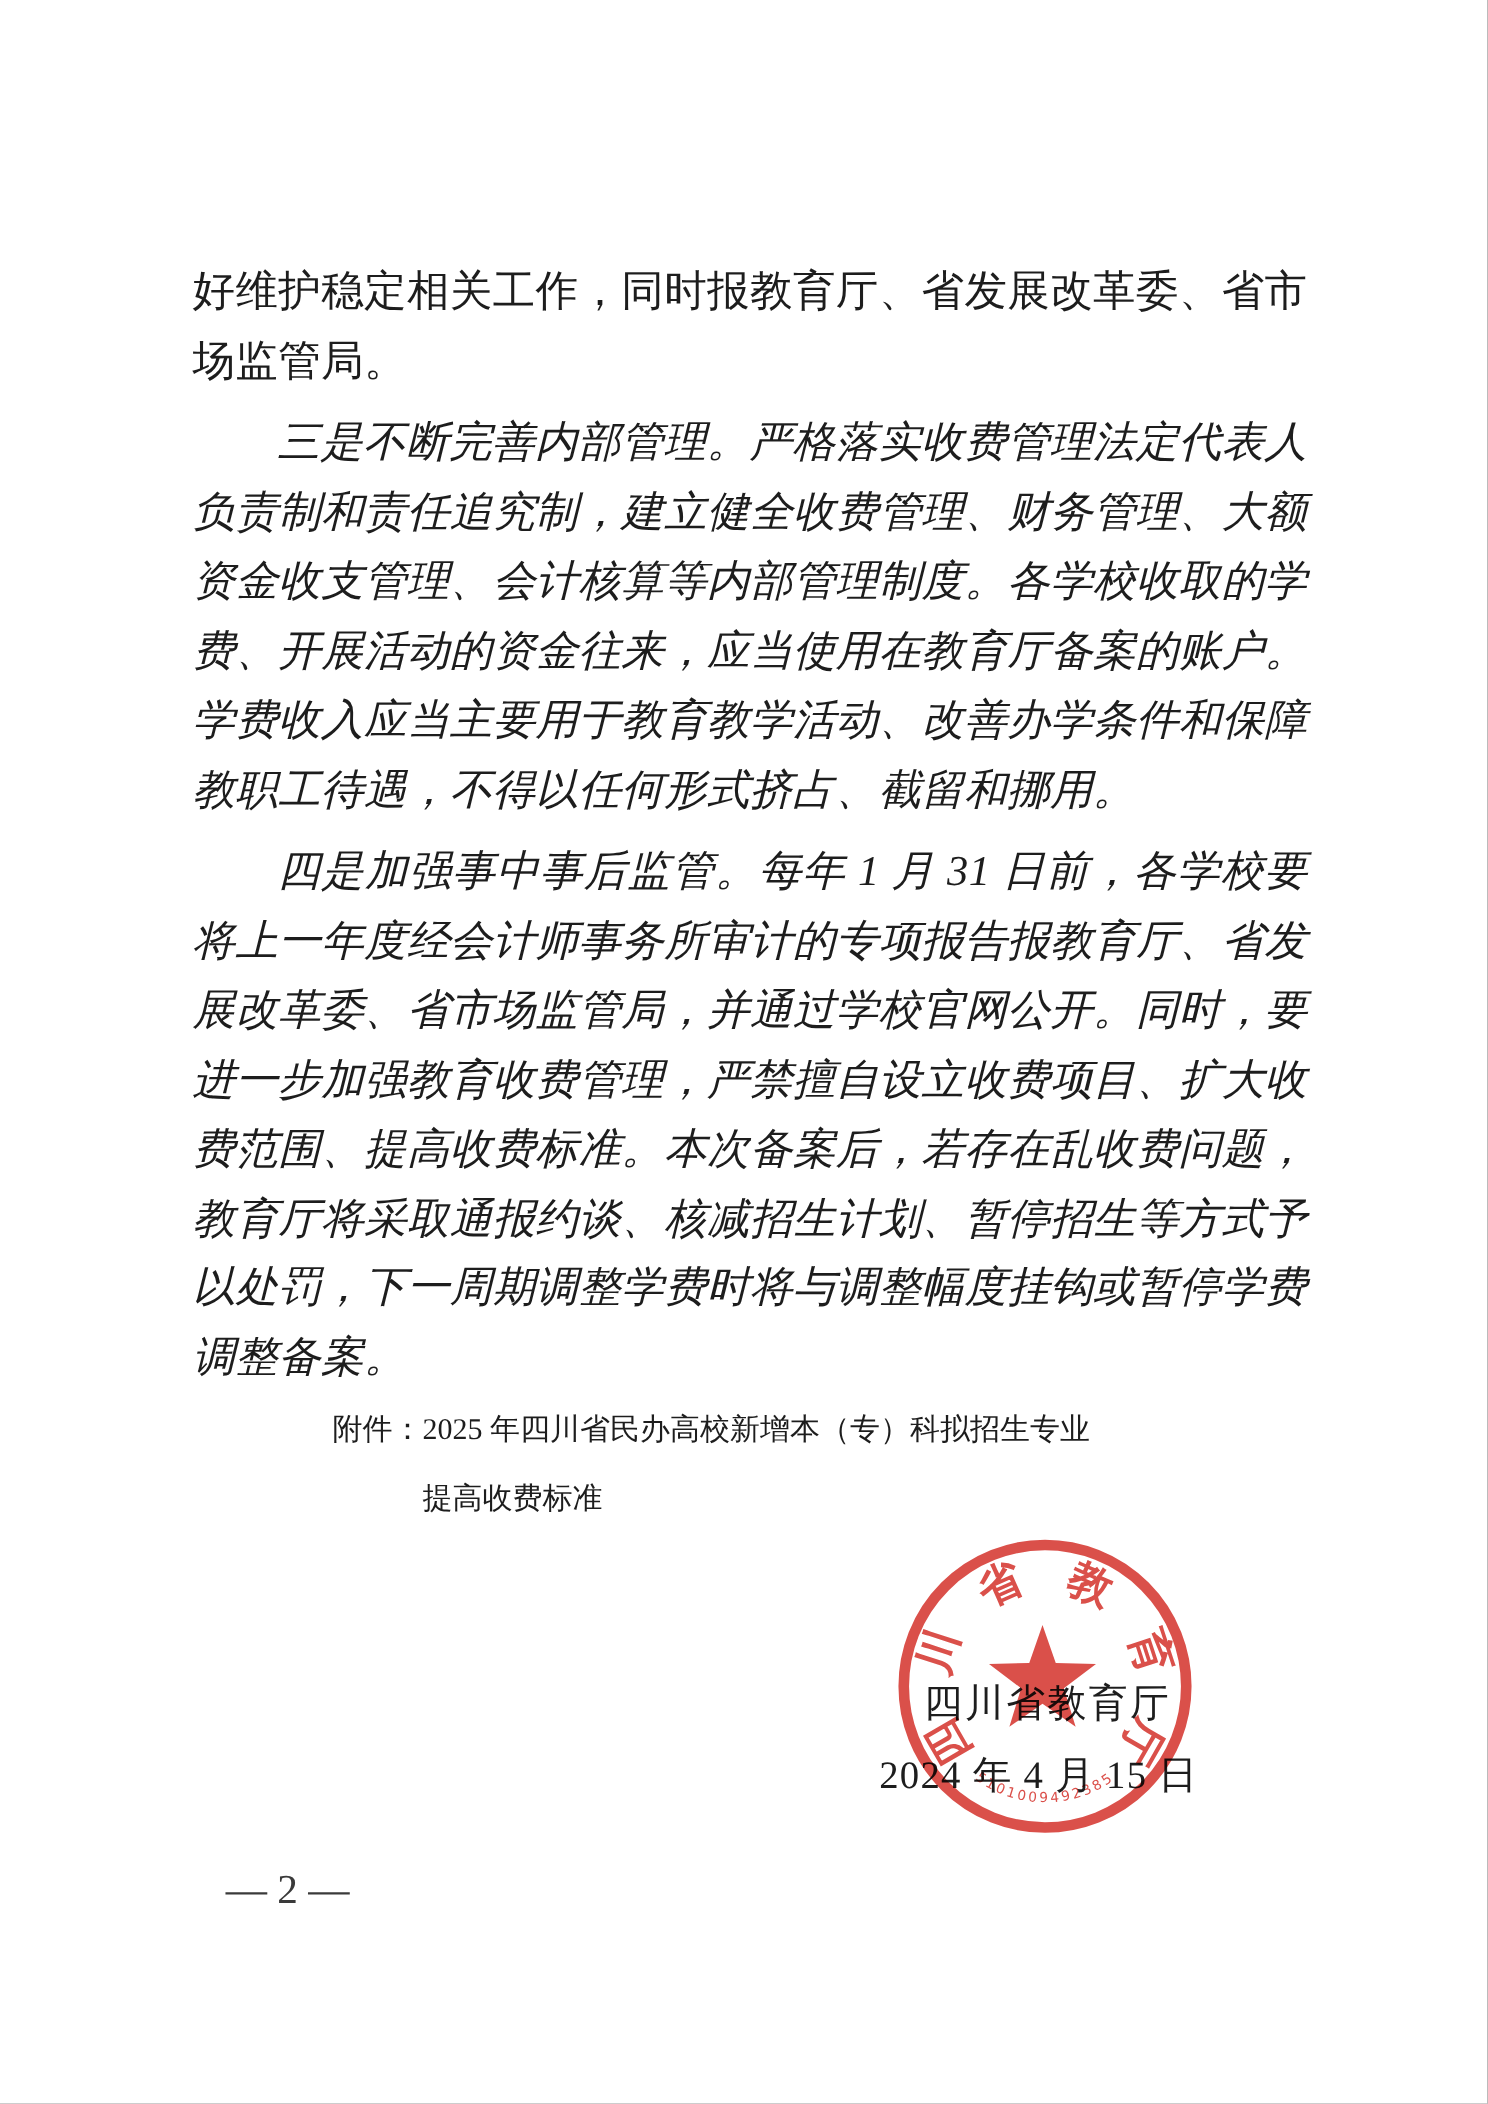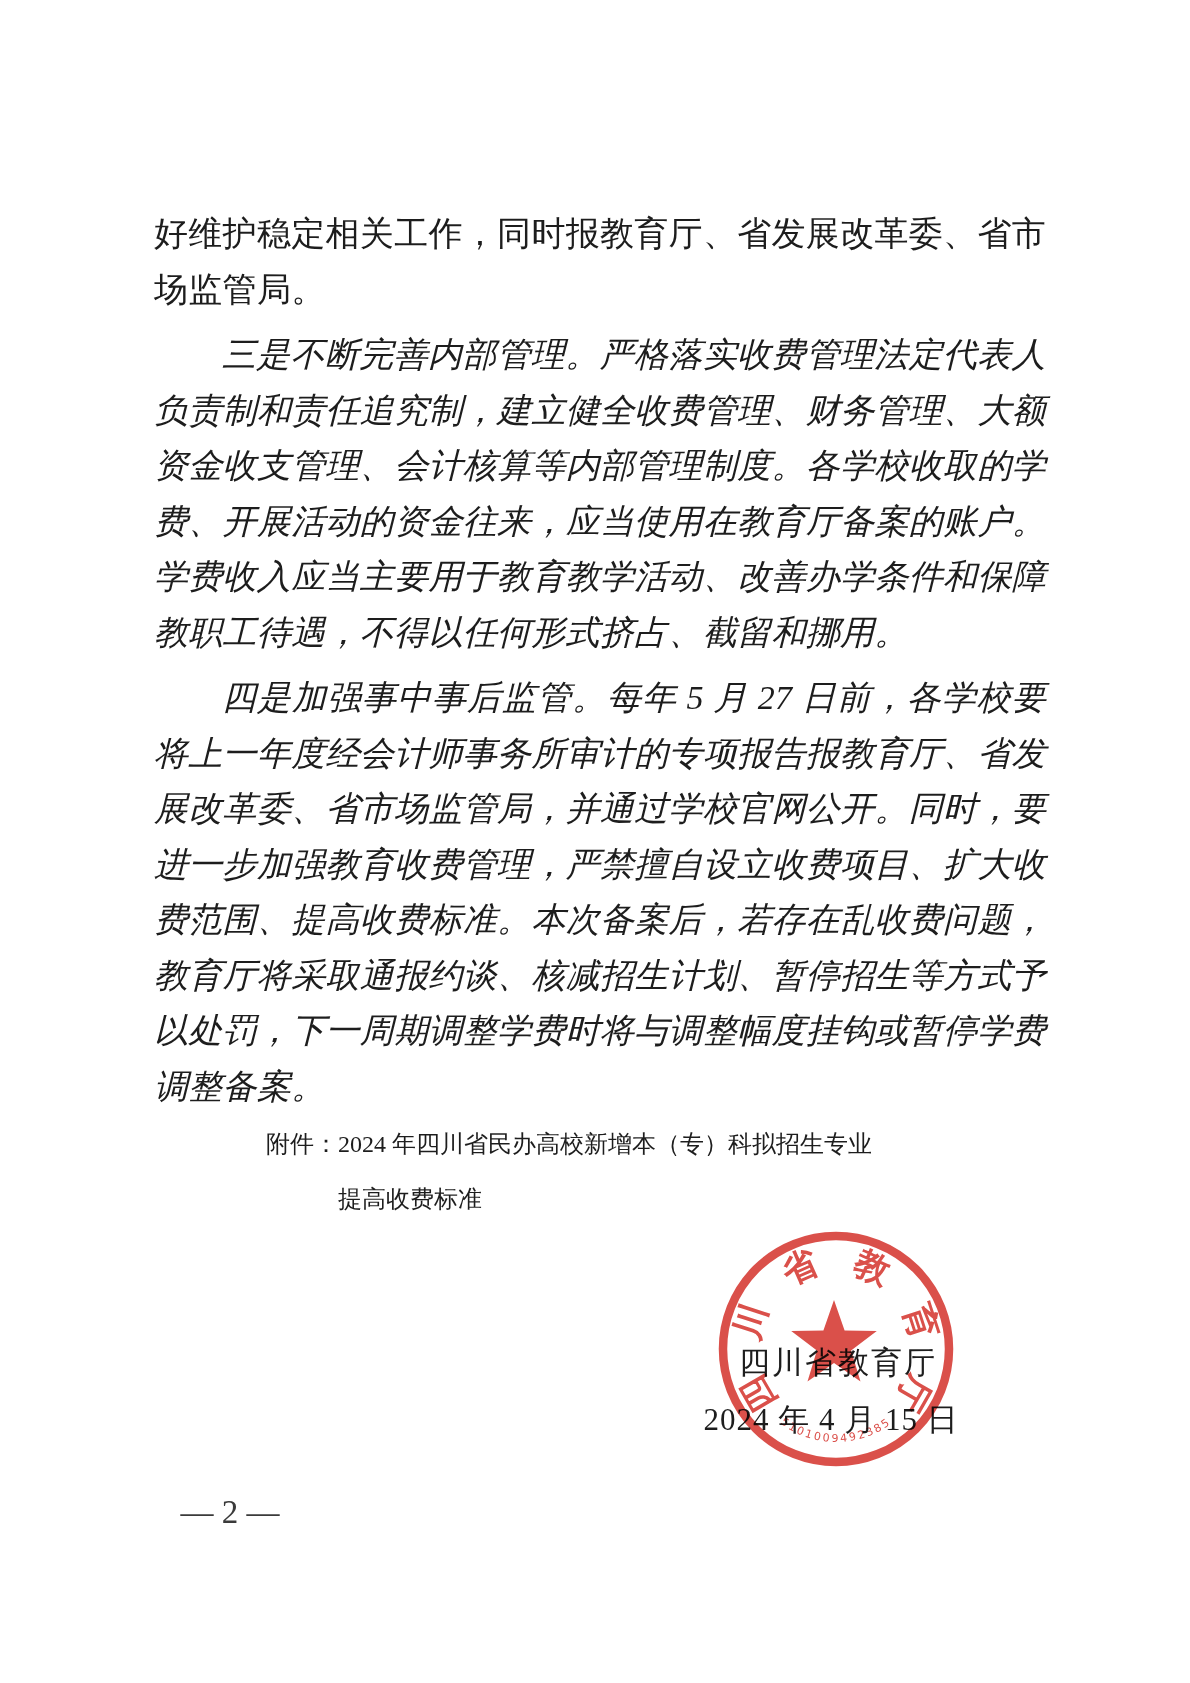--- a/index.html
+++ b/index.html
@@ -91,27 +91,27 @@
   }
 </style>
 </head>
 <body>
 
 <div class="page">
 
   <main class="doc-body">
     <p class="para cont">好维护稳定相关工作，同时报教育厅、省发展改革委、省市场监管局。</p>
     <p class="para ind">三是不断完善内部管理。严格落实收费管理法定代表人负责制和责任追究制，建立健全收费管理、财务管理、大额资金收支管理、会计核算等内部管理制度。各学校收取的学费、开展活动的资金往来，应当使用在教育厅备案的账户。学费收入应当主要用于教育教学活动、改善办学条件和保障教职工待遇，不得以任何形式挤占、截留和挪用。</p>
-    <p class="para ind">四是加强事中事后监管。每年 5 月 27 日前，各学校要将上一年度经会计师事务所审计的专项报告报教育厅、省发展改革委、省市场监管局，并通过学校官网公开。同时，要进一步加强教育收费管理，严禁擅自设立收费项目、扩大收费范围、提高收费标准。本次备案后，若存在乱收费问题，教育厅将采取通报约谈、核减招生计划、暂停招生等方式予以处罚，下一周期调整学费时将与调整幅度挂钩或暂停学费调整备案。</p>
+    <p class="para ind">四是加强事中事后监管。每年 1 月 31 日前，各学校要将上一年度经会计师事务所审计的专项报告报教育厅、省发展改革委、省市场监管局，并通过学校官网公开。同时，要进一步加强教育收费管理，严禁擅自设立收费项目、扩大收费范围、提高收费标准。本次备案后，若存在乱收费问题，教育厅将采取通报约谈、核减招生计划、暂停招生等方式予以处罚，下一周期调整学费时将与调整幅度挂钩或暂停学费调整备案。</p>
   </main>
 
   <div class="attachment">
     <span class="att-label">附件：</span>
     <span class="att-lines">
-      <span>2024 年四川省民办高校新增本（专）科拟招生专业</span><br>
+      <span>2025 年四川省民办高校新增本（专）科拟招生专业</span><br>
       <span>提高收费标准</span>
     </span>
   </div>
 
   <div class="sig-authority">四川省教育厅</div>
 
   <div class="sig-date">2024 年 4 月 15 日</div>
 
   <svg class="seal" viewBox="0 0 260 260" aria-hidden="true">
 

